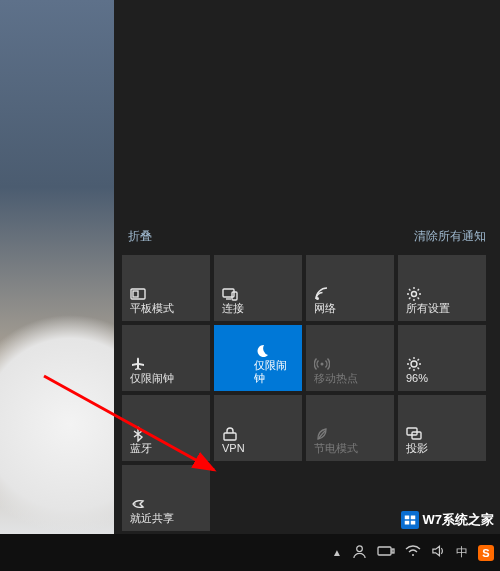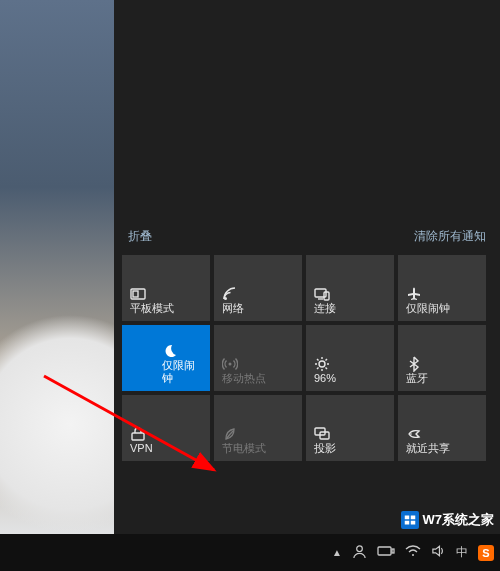--- a/index.html
+++ b/index.html
@@ -45,36 +45,45 @@
             <svg width="16" height="16" viewBox="0 0 16 16">
               <rect x="1" y="3" width="14" height="10" rx="1"></rect>
               <rect x="3" y="5" width="5" height="6"></rect>
             </svg>
           </div>
           <div class="label">平板模式</div>
         </div>
         <div class="tile">
           <div class="icon">
             <svg width="16" height="16" viewBox="0 0 16 16">
+              <rect x="1" y="3" width="11" height="8" rx="1"></rect>
+              <line x1="4" y1="13" x2="9" y2="13"></line>
+              <rect x="10" y="6" width="5" height="8" rx="1"></rect>
+            </svg>
+          </div>
+          <div class="label">连接</div>
+        </div>
+        <div class="tile">
+          <div class="icon">
+            <svg width="16" height="16" viewBox="0 0 16 16">
               <path d="M2 13c0-6 5-11 11-11"></path>
               <path d="M2 13c0-3.5 3-6.5 6.5-6.5"></path>
               <circle cx="3.5" cy="12.5" r="1.5" fill="currentColor" stroke="none"></circle>
             </svg>
           </div>
           <div class="label">网络</div>
         </div>
         <div class="tile">
           <div class="icon">
             <svg width="16" height="16" viewBox="0 0 16 16">
-              <rect x="1" y="3" width="11" height="8" rx="1"></rect>
-              <line x1="4" y1="13" x2="9" y2="13"></line>
-              <rect x="10" y="6" width="5" height="8" rx="1"></rect>
-            </svg>
-          </div>
-          <div class="label">连接</div>
+              <circle cx="8" cy="8" r="2.5"></circle>
+              <path d="M8 1v2M8 13v2M1 8h2M13 8h2M3 3l1.4 1.4M11.6 11.6L13 13M13 3l-1.4 1.4M4.4 11.6L3 13"></path>
+            </svg>
+          </div>
+          <div class="label">所有设置</div>
         </div>
         <div class="tile">
           <div class="icon">
             <svg width="16" height="16" viewBox="0 0 16 16">
               <path d="M14 8l-5-1V3c0-1-1-1.5-1-1.5S7 2 7 3v4L2 8v2l5-1v3l-2 1v1l3-.5 3 .5v-1l-2-1v-3l5 1z" fill="currentColor" stroke="none"></path>
             </svg>
           </div>
           <div class="label">仅限闹钟</div>
         </div>
         <div class="tile highlight">

